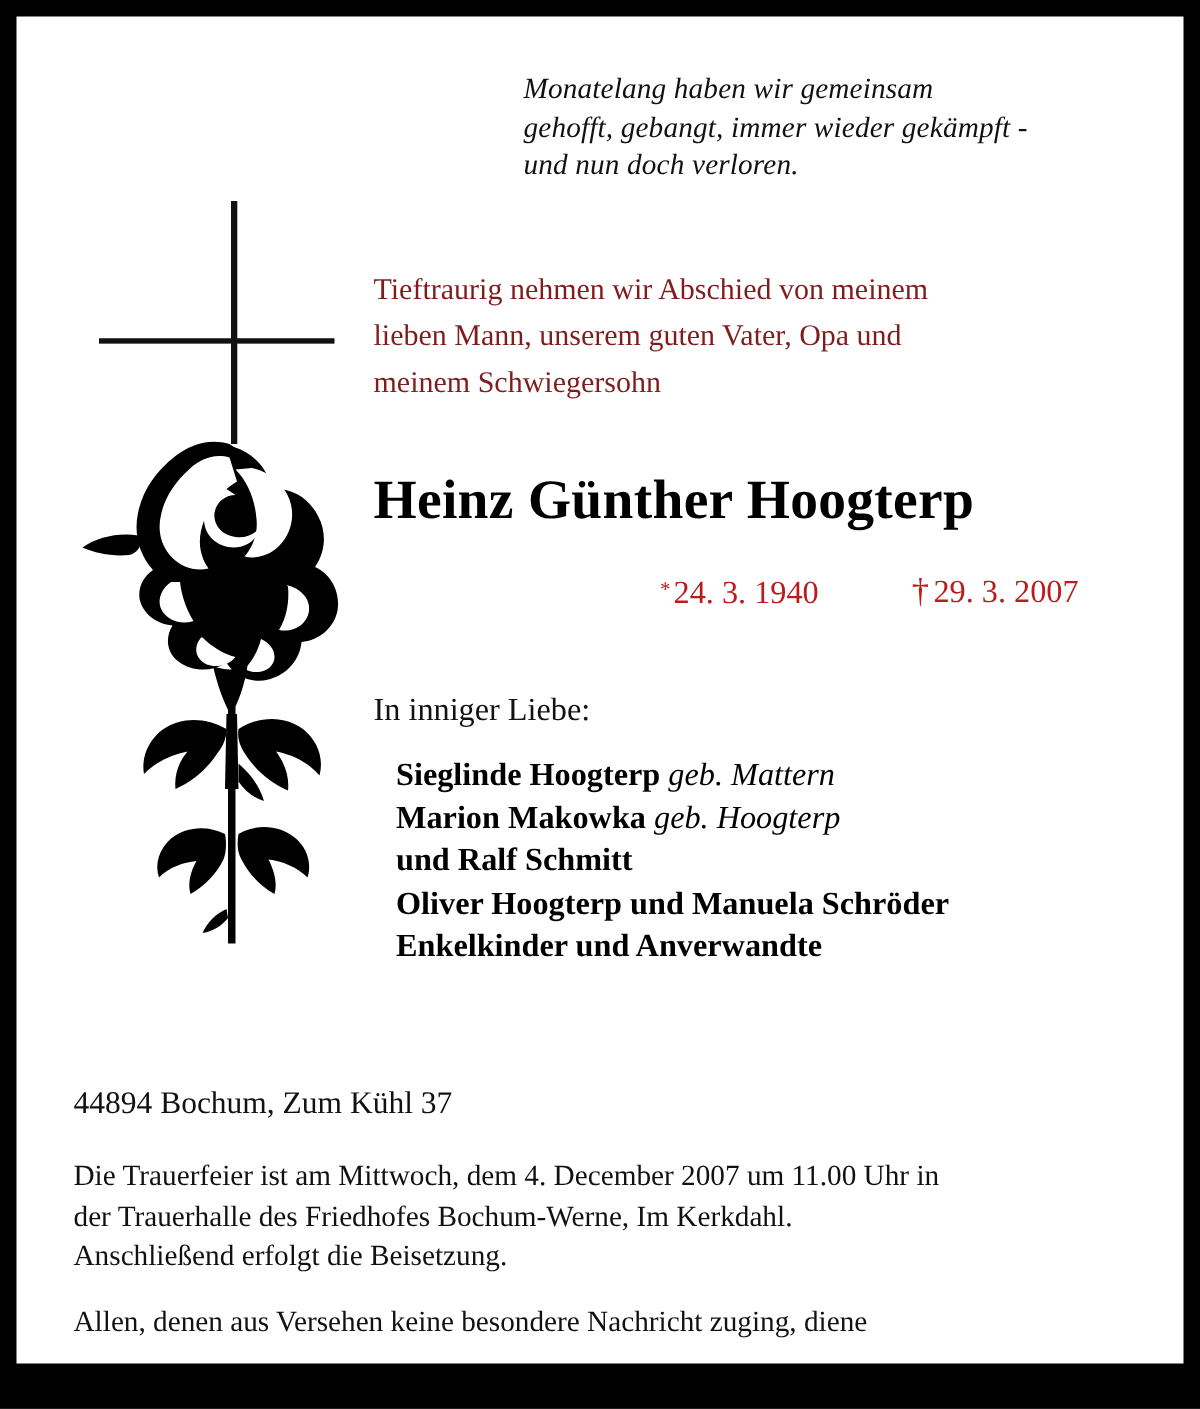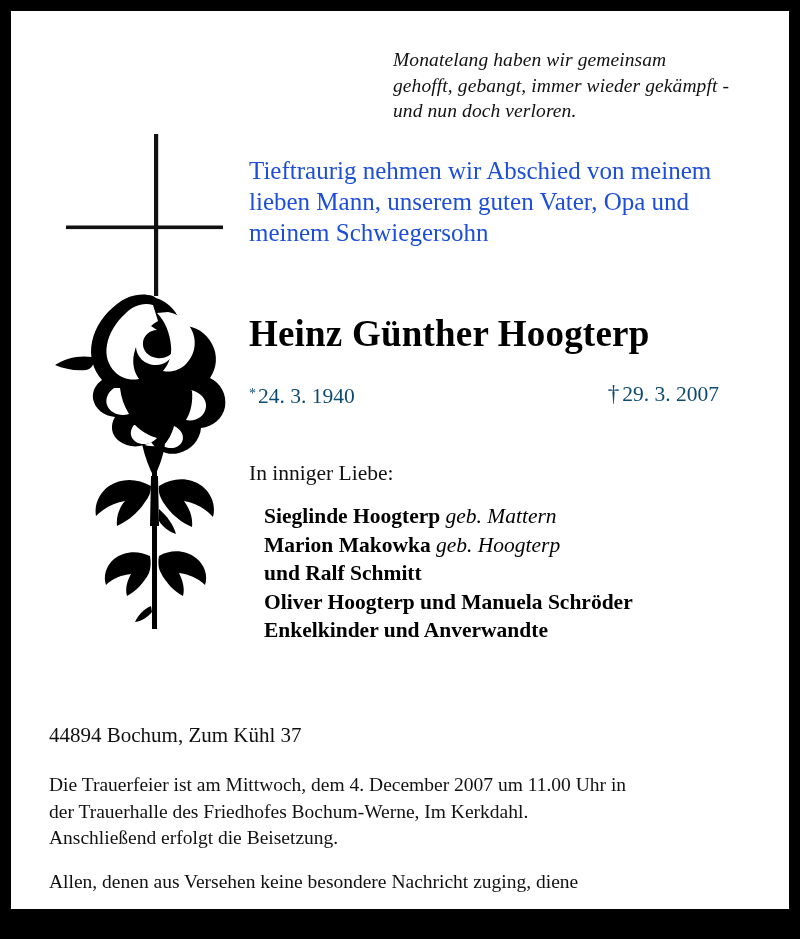--- a/index.html
+++ b/index.html
@@ -38,31 +38,31 @@
     position: absolute;
     left: 338px;
     top: 36px;
     width: 420px;
     font-style: italic;
     font-size: 19.5px;
     line-height: 25.5px;
     color: #111111;
     letter-spacing: 0.1px;
   }
-  .epitaph div { white-space: pre; margin-left: 44px; }
+  .epitaph div { white-space: pre; }
 
   
   .announcement {
     position: absolute;
     left: 238px;
-    top: 144px;
+    top: 167px;
     width: 520px;
-    font-size: 25px;
+    font-size: 20px;
     line-height: 31px;
-    color: #1d4ed8;
+    color: #7f1d1d;
   }
   .announcement div { white-space: pre; }
 
   
   .deceased-name {
     position: absolute;
     left: 238px;
     top: 301px;
     width: 530px;
     font-size: 37px;
@@ -74,23 +74,23 @@
   }
 
   
   .dates-row {
     position: absolute;
     left: 238px;
     top: 369px;
     width: 470px;
     font-size: 21.5px;
     line-height: 28px;
-    color: #0c4a6e;
+    color: #b91c1c;
     display: flex;
-    justify-content: space-between;
+    justify-content: flex-end;
     gap: 62px;
   }
   .date-item { white-space: pre; }
   .sym-birth {
     font-size: 14px;
     vertical-align: 5px;
     padding-right: 2px;
   }
   .sym-death {
     font-size: 23px;

